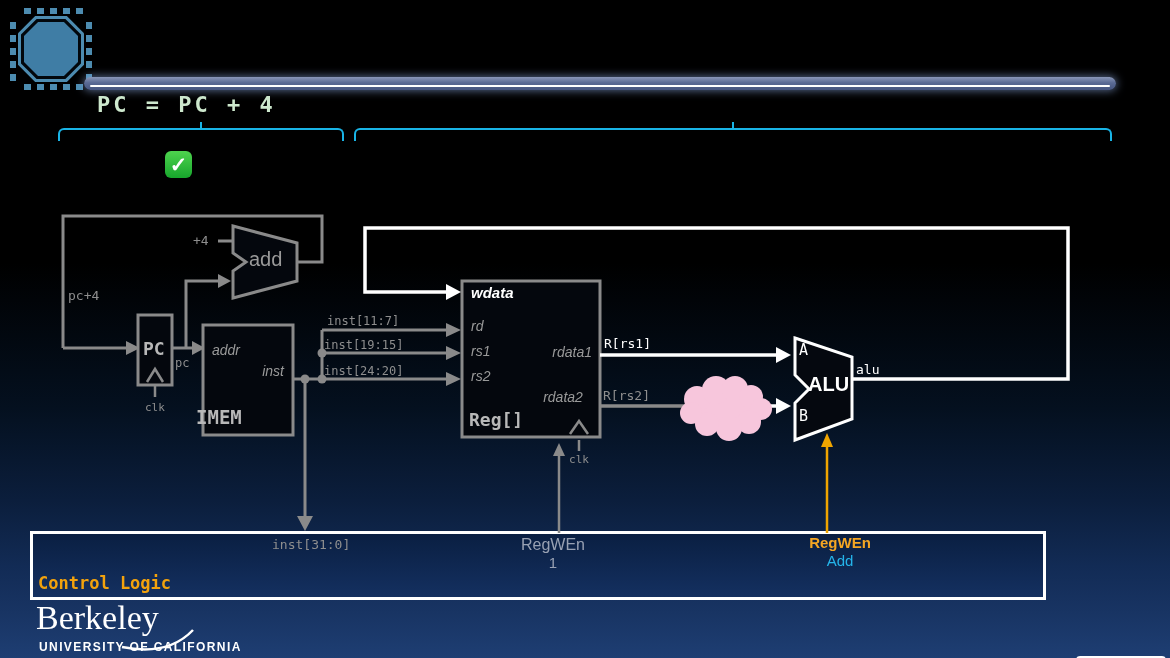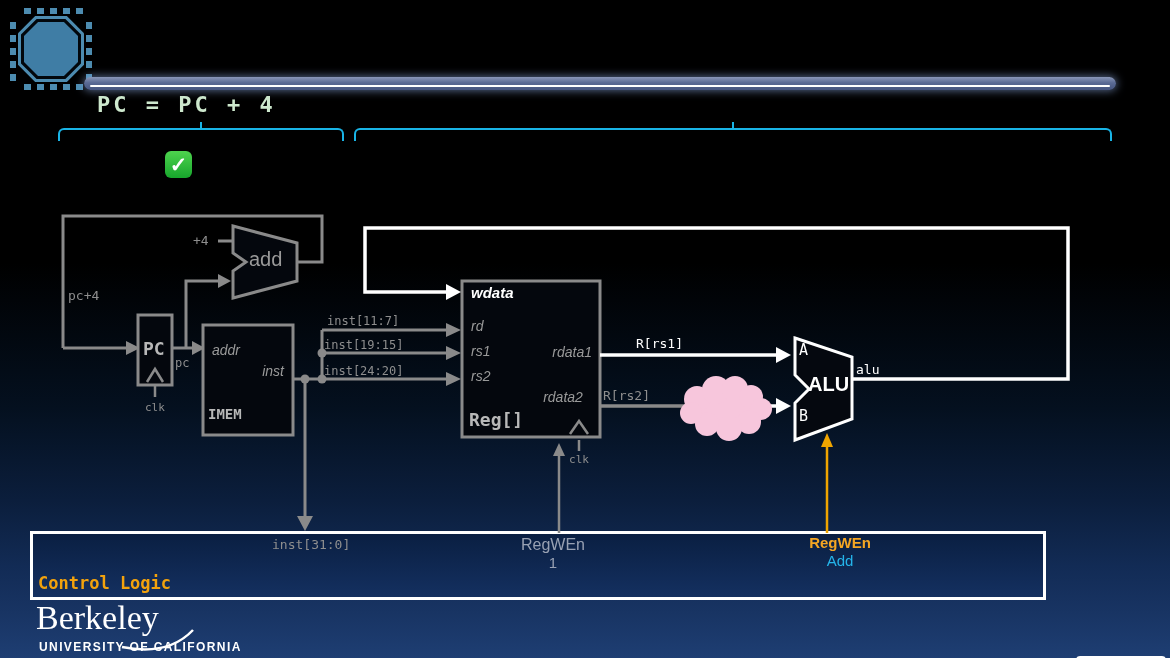--- a/index.html
+++ b/index.html
@@ -197,33 +197,33 @@
   </svg>
 
   <div class="abs lbl wlbl" style="left:193px;top:233px">+4</div>
   <div class="abs lbl wlbl" style="left:68px;top:288px">pc+4</div>
   <div class="abs lbl" style="left:249px;top:248px;font-size:20px;color:#9a9a9a">add</div>
   <div class="abs lbl blk" style="left:143px;top:338px;font-size:18px">PC</div>
   <div class="abs lbl wlbl small" style="left:175px;top:356px">pc</div>
   <div class="abs lbl wlbl" style="left:145px;top:401px;font-size:11px">clk</div>
   <div class="abs lbl port" style="left:212px;top:342px">addr</div>
   <div class="abs lbl port" style="left:230px;top:363px;width:54px;text-align:right">inst</div>
-  <div class="abs lbl blk" style="left:208px;top:406px;font-size:14px">IMEM</div>
+  <div class="abs lbl blk" style="left:196px;top:406px;font-size:19px">IMEM</div>
   <div class="abs lbl wlbl small" style="left:327px;top:314px">inst[11:7]</div>
   <div class="abs lbl wlbl small" style="left:324px;top:338px">inst[19:15]</div>
   <div class="abs lbl wlbl small" style="left:324px;top:364px">inst[24:20]</div>
   <div class="abs lbl port white" style="left:471px;top:284px">wdata</div>
   <div class="abs lbl port" style="left:471px;top:318px">rd</div>
   <div class="abs lbl port" style="left:471px;top:343px">rs1</div>
   <div class="abs lbl port" style="left:471px;top:368px">rs2</div>
   <div class="abs lbl port" style="left:534px;top:344px;width:58px;text-align:right">rdata1</div>
   <div class="abs lbl port" style="left:534px;top:389px;width:58px;text-align:center">rdata2</div>
   <div class="abs lbl blk" style="left:469px;top:409px;font-size:18px">Reg[]</div>
   <div class="abs lbl wlbl" style="left:568px;top:453px;font-size:11px;width:22px;text-align:center">clk</div>
-  <div class="abs lbl wlbl white" style="left:636px;top:336px">R[rs1]</div>
+  <div class="abs lbl wlbl white" style="left:604px;top:336px">R[rs1]</div>
   <div class="abs lbl wlbl" style="left:603px;top:388px">R[rs2]</div>
   <div class="abs lbl mono" style="left:799px;top:341px;font-size:15px;color:#fff">A</div>
   <div class="abs lbl mono" style="left:799px;top:407px;font-size:15px;color:#fff">B</div>
   <div class="abs lbl" style="left:808px;top:373px;font-size:20px;font-weight:bold;color:#fff">ALU</div>
   <div class="abs lbl wlbl white" style="left:856px;top:362px">alu</div>
 
   <div class="abs lbl wlbl" style="left:272px;top:537px">inst[31:0]</div>
   <div class="abs lbl ctrl-title">Control Logic</div>
   <div class="abs lbl sig regwen-name">RegWEn</div>
   <div class="abs lbl sig regwen-val">1</div>

